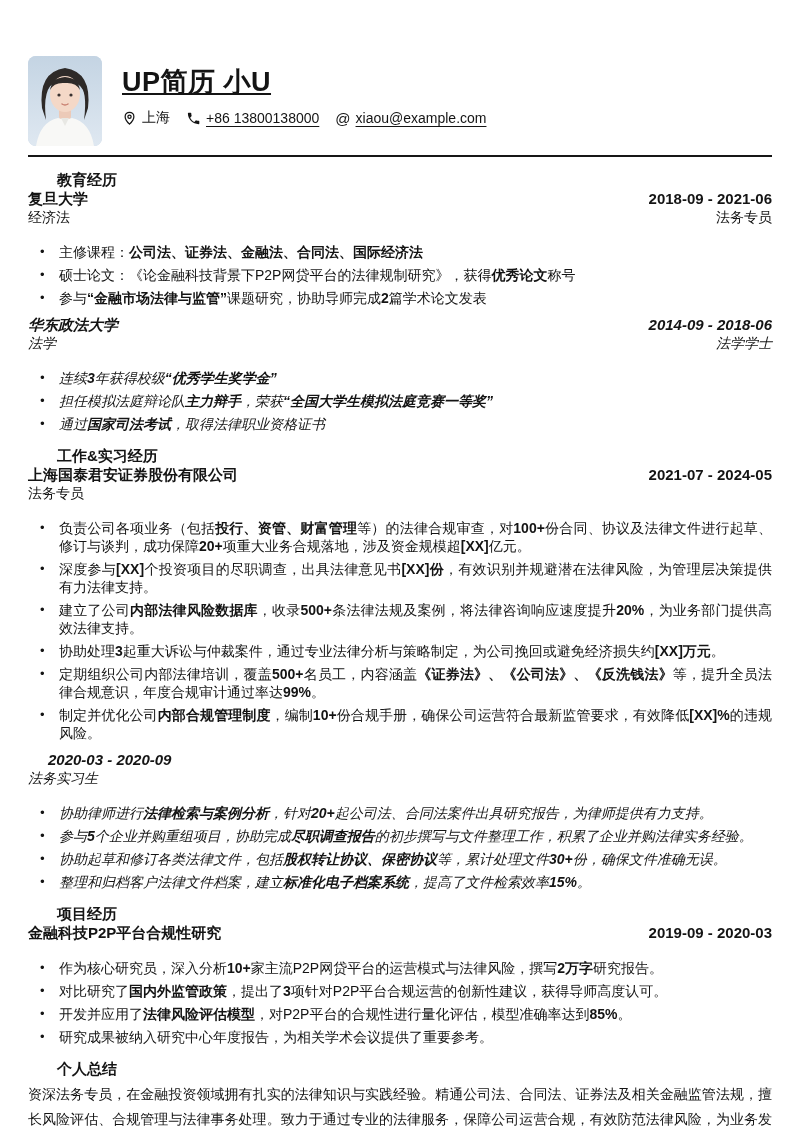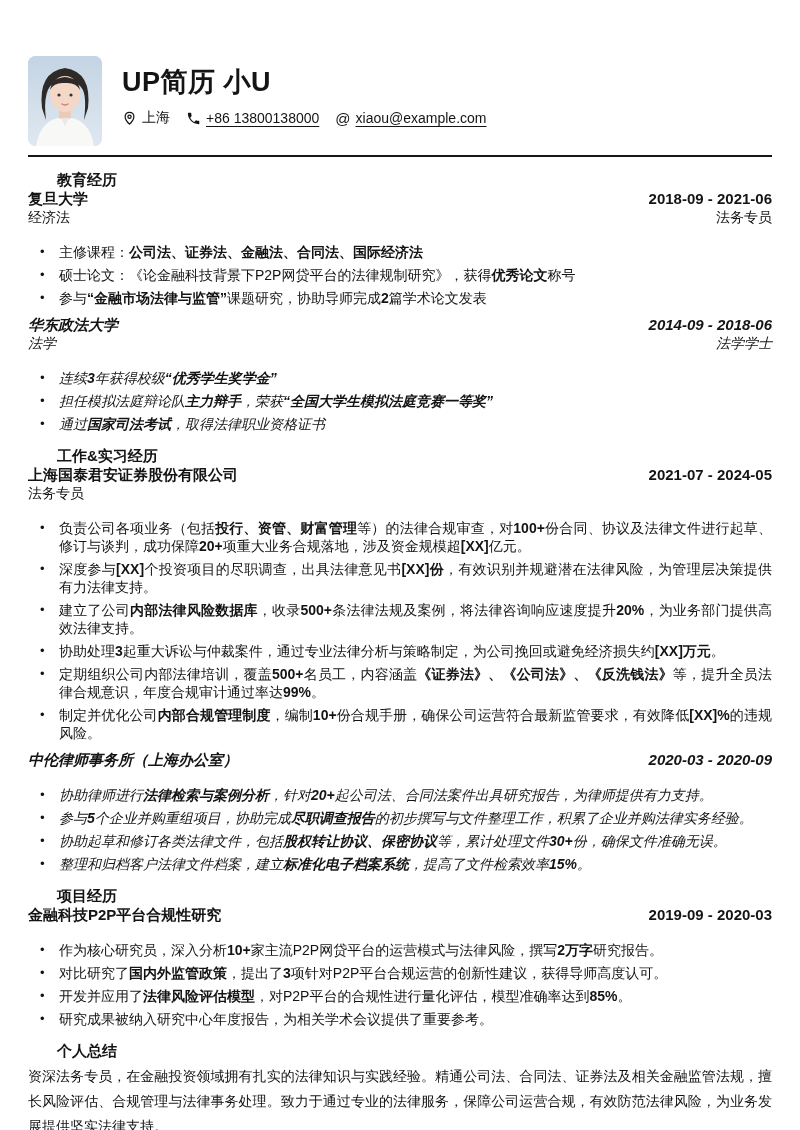--- a/index.html
+++ b/index.html
@@ -12,21 +12,21 @@
   .page { padding:56px 28px 0 28px; }
 
   
   .header { display:flex; align-items:flex-start; }
   .avatar {
     width:74px; height:90px; border-radius:8px; overflow:hidden;
     flex:0 0 auto; background:#c9d8e6;
   }
   .avatar svg { display:block; width:100%; height:100%; }
   .header-info { margin-left:20px; padding-top:10px; }
-  .name { font-size:27px; font-weight:700; line-height:32px; letter-spacing:.5px; }
+  .name { font-size:27px; font-weight:700; line-height:32px; letter-spacing:.5px;text-decoration:underline; }
   .contact-row { margin-top:11px; display:flex; align-items:center; font-size:14px; }
   .contact-item { display:flex; align-items:center; margin-right:16px; }
   .contact-item .cicon { width:15px; height:15px; margin-right:5px; flex:0 0 auto; }
   .contact-item .cicon svg { display:block; width:100%; height:100%; }
   .at-glyph { font-size:15px; font-weight:400; margin-right:5px; line-height:15px; }
   a.contact-link { color:#141414; text-decoration:underline; text-underline-offset:3px; }
 
   .divider { border:none; border-top:2px solid #161616; margin-top:9px; }
 
   
@@ -154,22 +154,24 @@
             <li>负责公司各项业务（包括<strong>投行、资管、财富管理</strong>等）的法律合规审查，对<strong>100+</strong>份合同、协议及法律文件进行起草、修订与谈判，成功保障<strong>20+</strong>项重大业务合规落地，涉及资金规模超<strong>[XX]</strong>亿元。</li>
             <li>深度参与<strong>[XX]</strong>个投资项目的尽职调查，出具法律意见书<strong>[XX]份</strong>，有效识别并规避潜在法律风险，为管理层决策提供有力法律支持。</li>
             <li>建立了公司<strong>内部法律风险数据库</strong>，收录<strong>500+</strong>条法律法规及案例，将法律咨询响应速度提升<strong>20%</strong>，为业务部门提供高效法律支持。</li>
             <li>协助处理<strong>3</strong>起重大诉讼与仲裁案件，通过专业法律分析与策略制定，为公司挽回或避免经济损失约<strong>[XX]万元</strong>。</li>
             <li>定期组织公司内部法律培训，覆盖<strong>500+</strong>名员工，内容涵盖<strong>《证券法》、《公司法》、《反洗钱法》</strong>等，提升全员法律合规意识，年度合规审计通过率达<strong>99%</strong>。</li>
             <li>制定并优化公司<strong>内部合规管理制度</strong>，编制<strong>10+</strong>份合规手册，确保公司运营符合最新监管要求，有效降低<strong>[XX]%</strong>的违规风险。</li>
           </ul>
         </div>
         <div class="entry">
           <div class="entry-head">
-            <span class="entry-org">中伦律师事务所（上海办公室）</span>
             <span class="entry-date">2020-03 - 2020-09</span>
+          </div>
+          <div class="entry-sub">
+            <span>法务实习生</span>
           </div>
           <ul class="bullets">
             <li>协助律师进行<strong>法律检索与案例分析</strong>，针对<strong>20+</strong>起公司法、合同法案件出具研究报告，为律师提供有力支持。</li>
             <li>参与<strong>5</strong>个企业并购重组项目，协助完成<strong>尽职调查报告</strong>的初步撰写与文件整理工作，积累了企业并购法律实务经验。</li>
             <li>协助起草和修订各类法律文件，包括<strong>股权转让协议、保密协议</strong>等，累计处理文件<strong>30+</strong>份，确保文件准确无误。</li>
             <li>整理和归档客户法律文件档案，建立<strong>标准化电子档案系统</strong>，提高了文件检索效率<strong>15%</strong>。</li>
           </ul>
         </div>
       </section>
       <section class="section">

